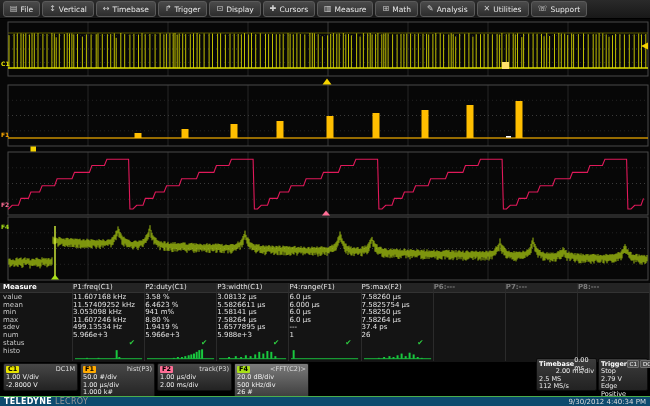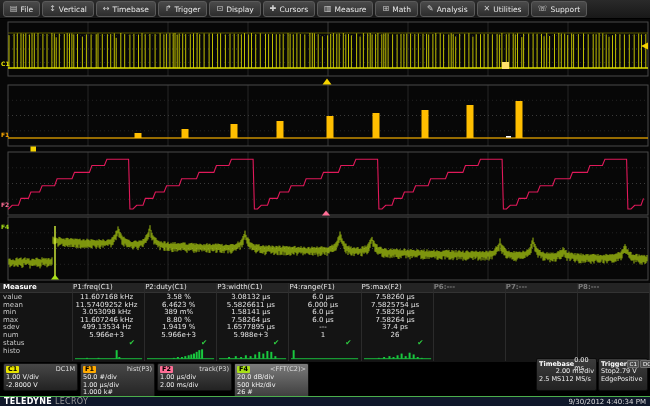--- a/index.html
+++ b/index.html
@@ -20,46 +20,46 @@
   .mtable{position:absolute;top:283px;left:0;width:650px;height:79px;background:#141414;
     display:grid;grid-template-columns:73px repeat(8,1fr);
     grid-template-rows:10px repeat(6,7.6px) 8.5px 14px;font-size:7px;}
   .mc{border-right:1px solid #2b2b2b;overflow:hidden;white-space:nowrap;
     line-height:1.15;box-sizing:border-box;color:#e4e4e4;}
   .mlab{padding-left:3px;color:#c8c8c8;text-align:left;}
   .mhead-row{background:#242424;border-bottom:1px solid #333;}
   .mtitle{font-weight:bold;color:#fff;}
   .mh{padding-right:4px;color:#e9e9e9;}
   .mh.dim{color:#7d7d7d;font-weight:bold;}
-  .mv{text-align:center;padding-right:4px;}
+  .mv{text-align:left;padding-right:4px;}
   .mchk{text-align:right;padding-right:9px;color:#2ecc40;font-size:7.5px;font-weight:bold;}
   .mhisto{position:relative;}
   .mhisto svg{position:absolute;inset:1px;width:calc(100% - 2px);height:calc(100% - 2px);}
   
   .desc{position:absolute;top:363px;width:75px;box-sizing:border-box;
     background:linear-gradient(#474747,#232323);border:1px solid #101010;
     border-radius:2px;font-size:6.5px;color:#f0f0f0;padding:1px 2px;}
   .desc.sel{background:linear-gradient(#7b7b7b,#3c3c3c);border-bottom:2px solid #59c959;}
   .desc-h{display:flex;align-items:center;height:8px;margin-bottom:1px;}
   .badge{font-weight:bold;color:#000;padding:0 2px;border-radius:1px;font-size:6.5px;line-height:7px;}
   .desc-title{margin-left:auto;color:#dcdcdc;}
   .desc-line{text-align:left;line-height:7.5px;color:#f2f2f2;}
   
   .tbox{position:absolute;top:358px;height:33px;box-sizing:border-box;
     background:linear-gradient(#3c3c3c,#222);border:1px solid #0c0c0c;border-radius:2px;
     font-size:6.5px;color:#eee;padding:1px 2px;}
   .tbox-h{display:flex;justify-content:space-between;align-items:center;height:8px;}
   .tbox-h .b{font-weight:bold;color:#fff;}
   .tbox-r{line-height:7.5px;text-align:right;}
-  .tbox-r.split{display:flex;text-align:left;}
+  .tbox-r.split{display:flex;justify-content:space-between;text-align:left;flex-direction:column;}
   .tbadges{display:flex;gap:1px;}
   .tbadge{background:#4c4c4c;border:1px solid #707070;border-radius:1px;
     padding:0 1.5px;font-size:5.5px;line-height:6.5px;color:#fff;}
   
-  .footer{position:absolute;top:396px;left:0;width:650px;height:10px;background:#0f172a;
+  .footer{position:absolute;top:396px;left:0;width:650px;height:10px;background:#0c4a6e;
     border-top:1px solid #4cae4c;display:flex;align-items:center;
     justify-content:space-between;padding:0 4px;box-sizing:border-box;}
   .brand{font-size:8px;color:#fff;font-weight:bold;letter-spacing:0.3px;}
   .brand .lite{color:#9a9a9a;font-weight:normal;margin-left:3px;}
   .datetime{font-size:7px;color:#ddd;}
 </style>
 </head>
 <body>
 
 <div class="screen">
@@ -207,21 +207,21 @@
       <div class="mc mv">11.57409252 kHz</div>
       <div class="mc mv">6.4623 %</div>
       <div class="mc mv">5.5826611 µs</div>
       <div class="mc mv">6.000 µs</div>
       <div class="mc mv">7.5825754 µs</div>
       <div class="mc mv"></div>
       <div class="mc mv"></div>
       <div class="mc mv"></div>
       <div class="mc mlab">min</div>
       <div class="mc mv">3.053098 kHz</div>
-      <div class="mc mv">389 m%</div>
+      <div class="mc mv">941 m%</div>
       <div class="mc mv">1.58141 µs</div>
       <div class="mc mv">6.0 µs</div>
       <div class="mc mv">7.58250 µs</div>
       <div class="mc mv"></div>
       <div class="mc mv"></div>
       <div class="mc mv"></div>
       <div class="mc mlab">max</div>
       <div class="mc mv">11.607246 kHz</div>
       <div class="mc mv">8.80 %</div>
       <div class="mc mv">7.58264 µs</div>

